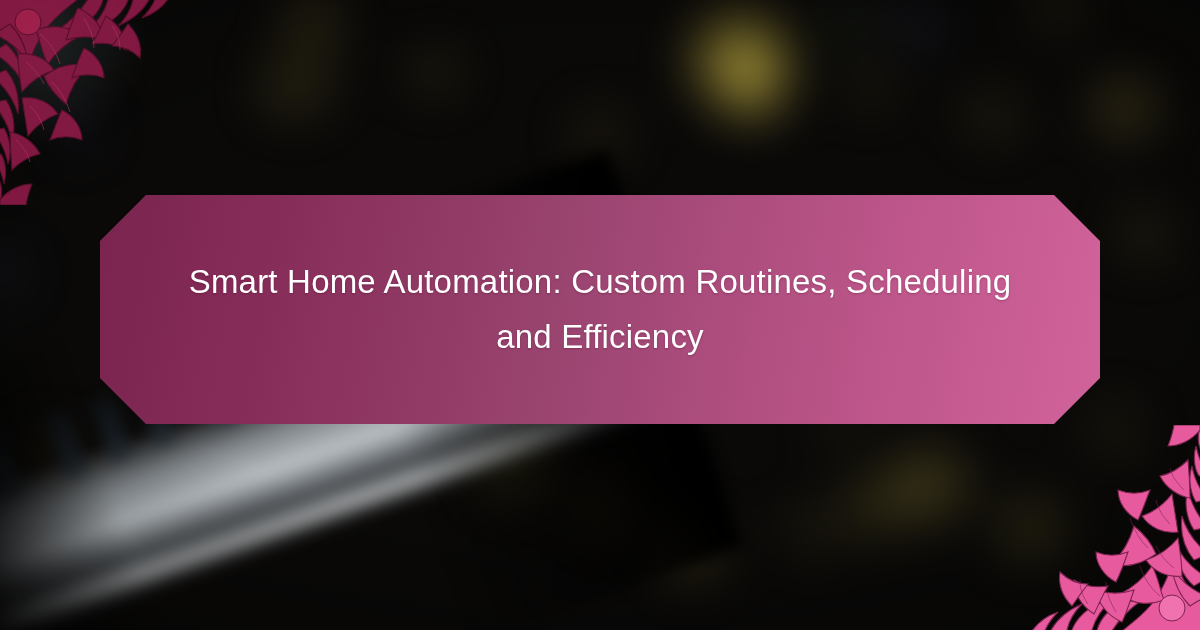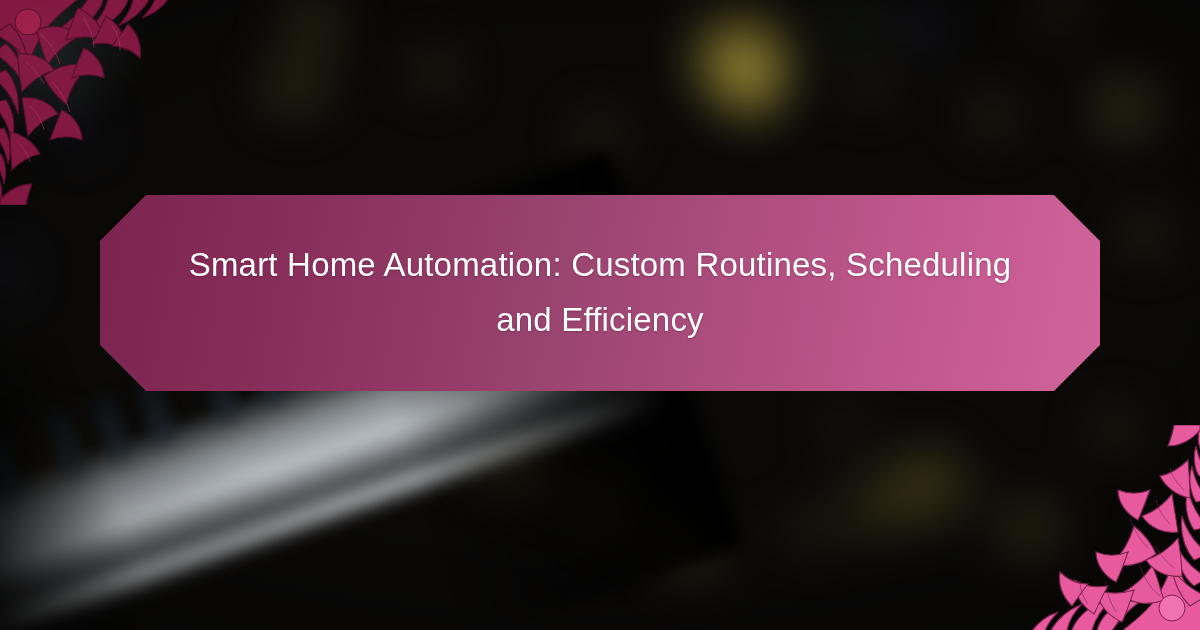--- a/index.html
+++ b/index.html
@@ -103,21 +103,21 @@
     background: radial-gradient(circle at 38% 48%, rgba(150,190,195,.16), rgba(0,0,0,0) 65%);
     filter: blur(12px);
   }
 
   
   .banner {
     position: absolute;
     left: 100px;
     top: 195px;
     width: 1000px;
-    height: 196px;
+    height: 229px;
     background: linear-gradient(100deg,
       #7b2450 0%,
       #872d59 18%,
       #9a4470 46%,
       #bc5589 76%,
       #d1639b 100%);
     clip-path: polygon(
       46px 0, calc(100% - 46px) 0,
       100% 46px, 100% calc(100% - 46px),
       calc(100% - 46px) 100%, 46px 100%,

